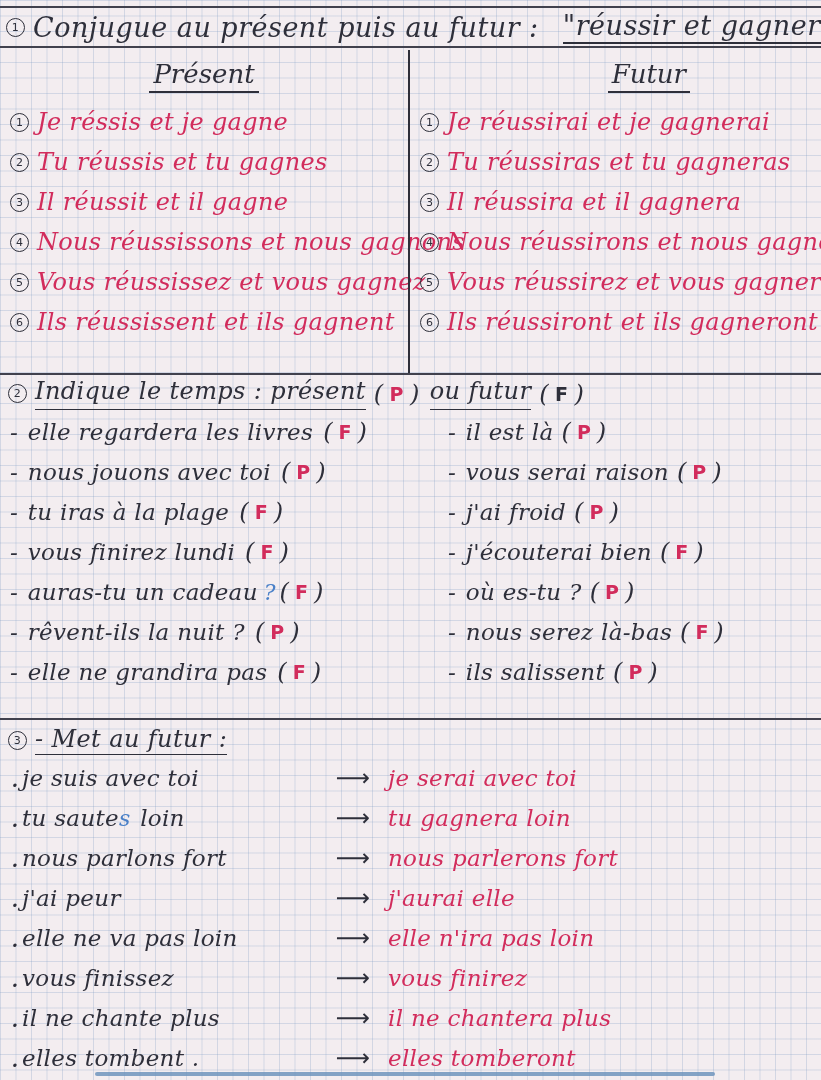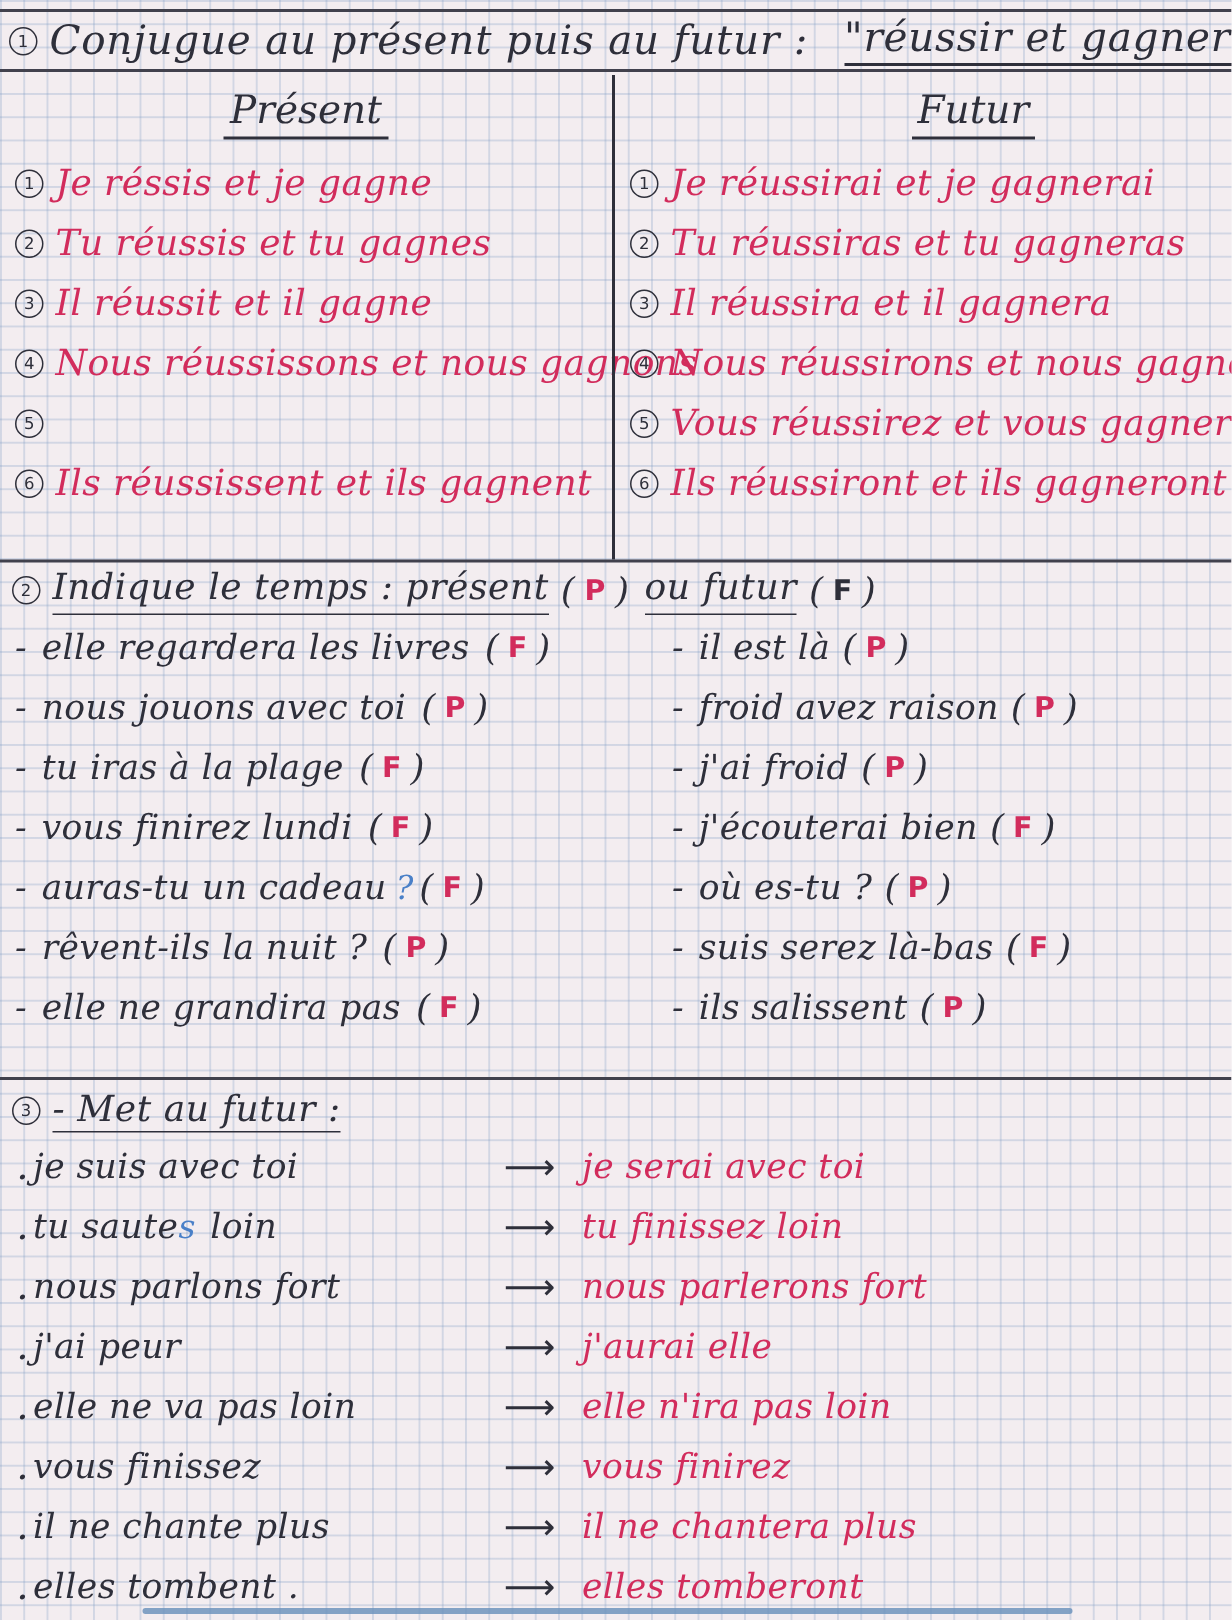--- a/index.html
+++ b/index.html
@@ -115,20 +115,21 @@
       <div class="conj-row">
           <span class="circ">3</span>
           <span class="conj-text">Il réussit et il gagne</span>
         </div>
       <div class="conj-row">
           <span class="circ">4</span>
           <span class="conj-text">Nous réussissons et nous gagnons</span>
         </div>
       <div class="conj-row">
           <span class="circ">5</span>
+          <span class="conj-text">Vous réussissez et vous gagnez</span>
         </div>
       <div class="conj-row">
           <span class="circ">6</span>
           <span class="conj-text">Ils réussissent et ils gagnent</span>
         </div>
     </div>
     <div class="ex1-divider"></div>
     <div class="ex1-col right">
       <div class="col-header">
         <span class="hdr">Futur</span>
@@ -236,21 +237,21 @@
       <div class="ex2-col qright">
         <div class="q-row">
             <span class="dash">-</span>
             <span class="q-text">il est là</span>
             <span class="par">(</span>
             <span class="ans">P</span>
             <span class="par">)</span>
           </div>
         <div class="q-row">
             <span class="dash">-</span>
-            <span class="q-text">froid avez raison</span>
+            <span class="q-text">vous serai raison</span>
             <span class="par">(</span>
             <span class="ans">P</span>
             <span class="par">)</span>
           </div>
         <div class="q-row">
             <span class="dash">-</span>
             <span class="q-text">j'ai froid</span>
             <span class="par">(</span>
             <span class="ans">P</span>
             <span class="par">)</span>
@@ -264,21 +265,21 @@
           </div>
         <div class="q-row">
             <span class="dash">-</span>
             <span class="q-text">où es-tu ?</span>
             <span class="par">(</span>
             <span class="ans">P</span>
             <span class="par">)</span>
           </div>
         <div class="q-row">
             <span class="dash">-</span>
-            <span class="q-text">suis serez là-bas</span>
+            <span class="q-text">nous serez là-bas</span>
             <span class="par">(</span>
             <span class="ans">F</span>
             <span class="par">)</span>
           </div>
         <div class="q-row">
             <span class="dash">-</span>
             <span class="q-text">ils salissent</span>
             <span class="par">(</span>
             <span class="ans">P</span>
             <span class="par">)</span>
@@ -297,21 +298,21 @@
     <div class="m-row">
         <span class="dot">.</span>
         <div class="m-left"><span>je suis avec toi</span><span class="blue-mark"></span><span></span></div>
         <span class="arrow">⟶</span>
         <span class="m-right">je serai avec toi</span>
       </div>
     <div class="m-row">
         <span class="dot">.</span>
         <div class="m-left"><span>tu saute</span><span class="blue-mark">s</span><span> loin</span></div>
         <span class="arrow">⟶</span>
-        <span class="m-right">tu finissez loin</span>
+        <span class="m-right">tu gagnera loin</span>
       </div>
     <div class="m-row">
         <span class="dot">.</span>
         <div class="m-left"><span>nous parlons fort</span><span class="blue-mark"></span><span></span></div>
         <span class="arrow">⟶</span>
         <span class="m-right">nous parlerons fort</span>
       </div>
     <div class="m-row">
         <span class="dot">.</span>
         <div class="m-left"><span>j'ai peur</span><span class="blue-mark"></span><span></span></div>

